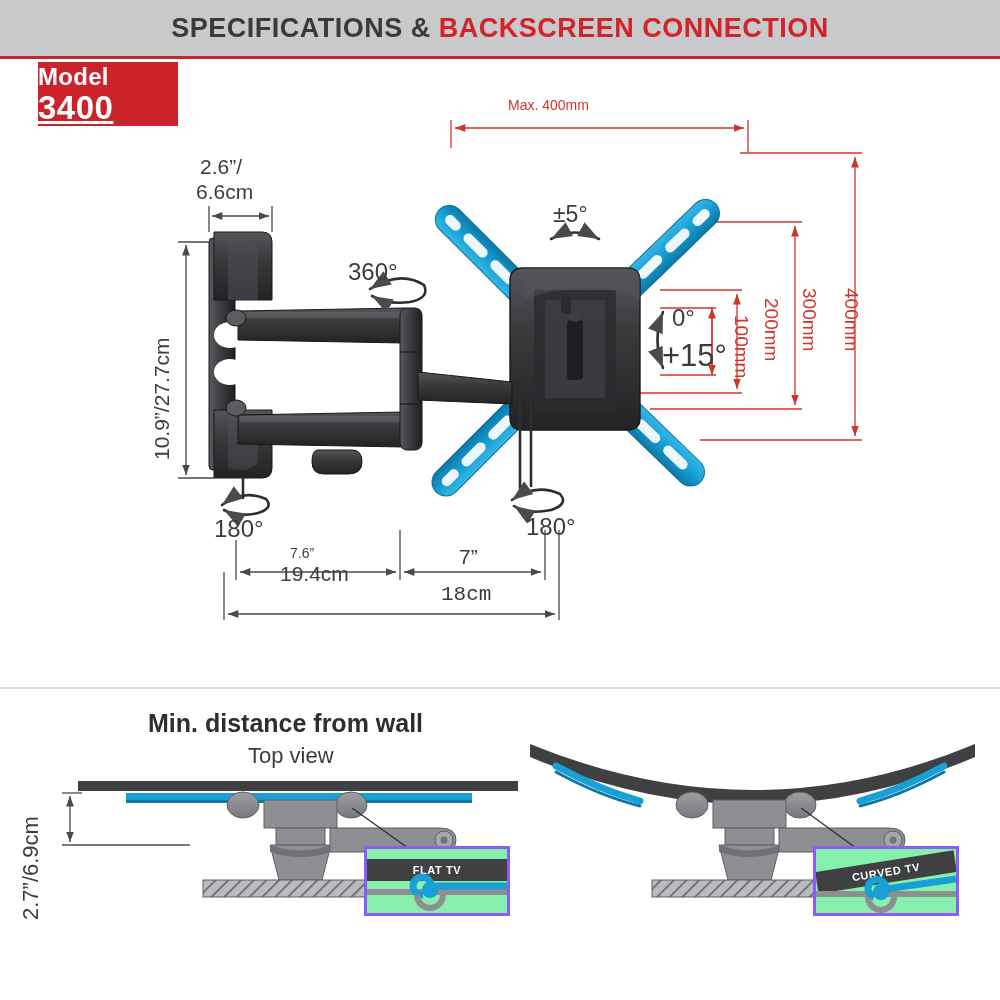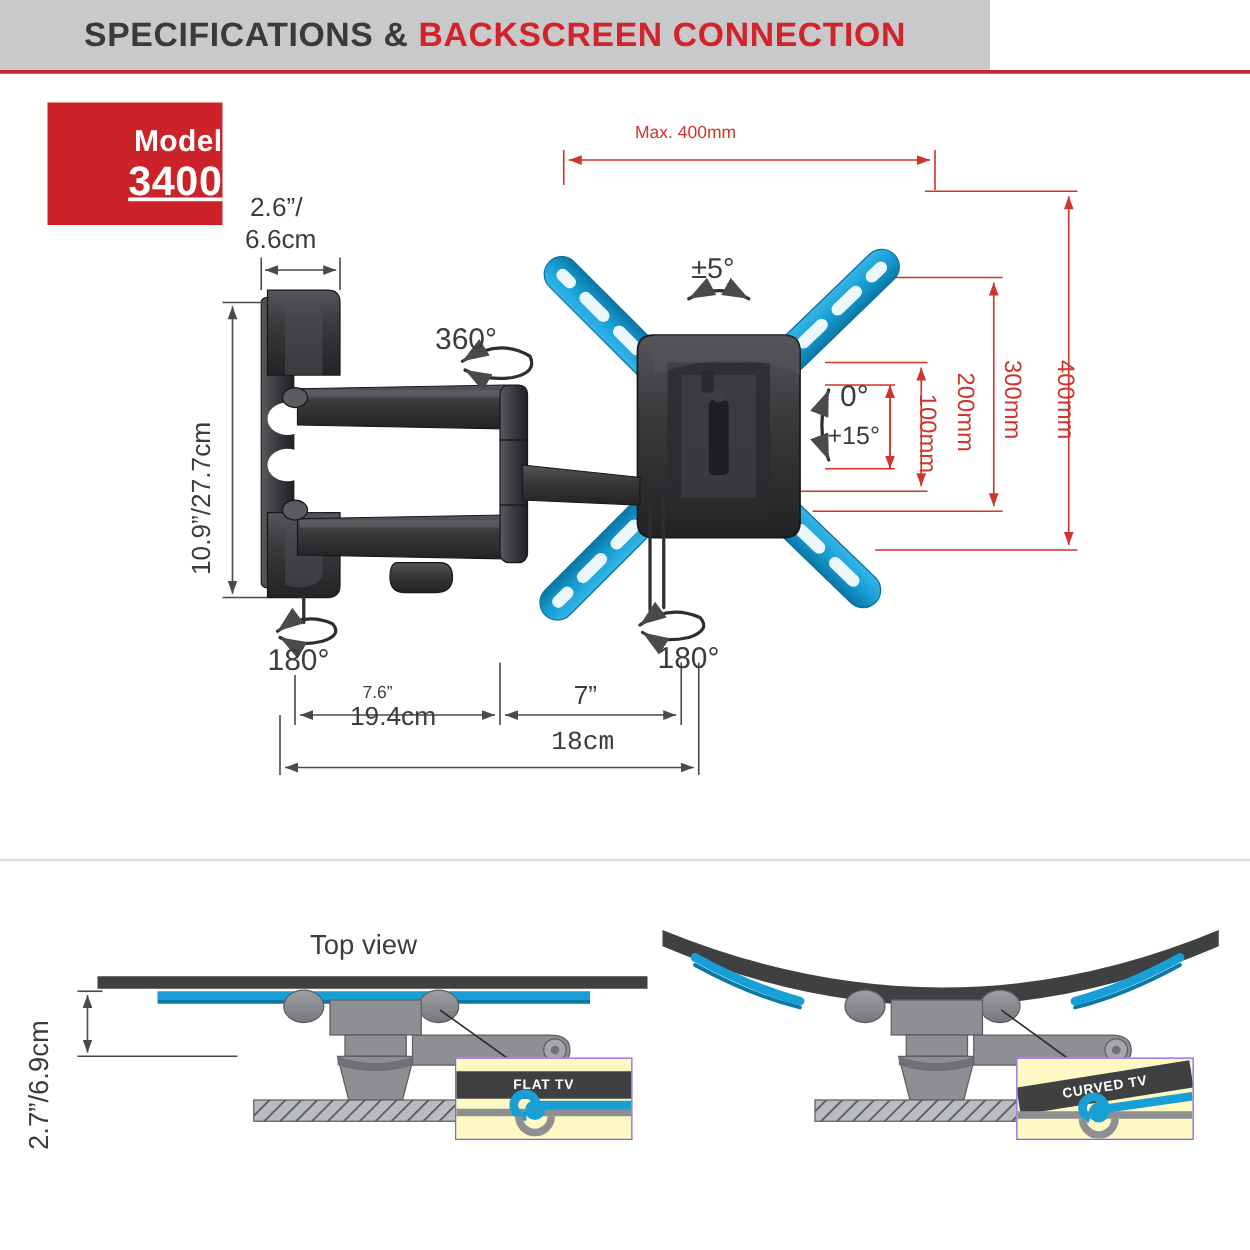--- a/index.html
+++ b/index.html
@@ -7,55 +7,54 @@
     width:1000px;height:1000px;
     background:#ffffff;
     font-family:"Liberation Sans", sans-serif;
     overflow:hidden;
     position:relative;
   }
   #stage{position:relative;width:1000px;height:1000px;}
 
   
   .header{
-    position:absolute;left:0;top:0;width:792px;height:56px;
+    position:absolute;left:0;top:0;width:1000px;height:56px;
     background:#c8c9cb;
     display:flex;align-items:center;justify-content:center;
   }
   .header-title{
     font-size:27px;font-weight:bold;letter-spacing:.5px;
     white-space:nowrap;
   }
   .hdr-dark{color:#3a3a3c;}
   .hdr-red{color:#d2232a;}
   .header-rule{
     position:absolute;left:0;top:56px;width:1000px;height:3px;background:#c4282e;
   }
 
   
   .badge{
-    position:absolute;left:38px;top:62px;width:140px;height:98px;
+    position:absolute;left:38px;top:62px;width:140px;height:64px;
     background:#cc2229;color:#fff;
-    display:flex;flex-direction:column;align-items:flex-end;justify-content:center;
+    display:flex;flex-direction:column;align-items:flex-start;justify-content:center;
     line-height:1.0;
-    margin-top:20px;
   }
   .badge-model{font-size:24px;font-weight:bold;letter-spacing:.3px;}
   .badge-num{font-size:33px;font-weight:bold;letter-spacing:.5px;margin-top:2px;text-decoration:underline;}
 
   
   .lbl{position:absolute;color:#3c3c3e;white-space:nowrap;}
   .lbl-red{position:absolute;color:#d0352c;white-space:nowrap;}
   .rot90{transform-origin:left top;transform:rotate(-90deg);}
   .rotp90{transform-origin:left top;transform:rotate(90deg);}
   svg{position:absolute;left:0;top:0;overflow:visible;}
 
   
   .callout{
-    position:absolute;background:#fef9c3;border:1px solid #8b5cf6;
+    position:absolute;background:#86efac;border:3px solid #8b5cf6;
     overflow:hidden;
   }
   .callout-band{
     position:absolute;left:0;width:100%;background:#3f4042;
     display:flex;align-items:center;justify-content:center;
   }
   .callout-band span{
     color:#ffffff;font-size:11px;font-weight:bold;letter-spacing:.6px;
   }
   .tilt-band{transform:rotate(-9deg);}
@@ -330,29 +329,30 @@
   <div class="lbl-red" style="left:508px;top:97px;font-size:14px;">Max. 400mm</div>
 
   <div class="lbl-red rotp90" style="left:752px;top:315px;font-size:19px;">100mm</div>
   <div class="lbl-red rotp90" style="left:782px;top:298px;font-size:19px;">200mm</div>
   <div class="lbl-red rotp90" style="left:820px;top:288px;font-size:19px;">300mm</div>
   <div class="lbl-red rotp90" style="left:862px;top:288px;font-size:19px;">400mm</div>
 
   <div class="lbl" style="left:553px;top:201px;font-size:23px;">±5°</div>
   <div class="lbl" style="left:348px;top:258px;font-size:24px;">360°</div>
   <div class="lbl" style="left:672px;top:304px;font-size:24px;">0°</div>
-  <div class="lbl" style="left:662px;top:338px;font-size:20px;">+15°</div>
+  <div class="lbl" style="left:662px;top:338px;font-size:31px;">+15°</div>
   <div class="lbl" style="left:214px;top:515px;font-size:24px;">180°</div>
   <div class="lbl" style="left:526px;top:513px;font-size:24px;">180°</div>
 
   <div class="lbl" style="left:290px;top:545px;font-size:14px;">7.6”</div>
   <div class="lbl" style="left:280px;top:562px;font-size:21px;">19.4cm</div>
   <div class="lbl" style="left:459px;top:545px;font-size:21px;">7”</div>
   <div class="lbl" style="left:441px;top:583px;font-size:21px;font-family:Liberation Mono, monospace;">18cm</div>
 
+  <div class="lbl" style="left:148px;top:709px;font-size:25px;font-weight:bold;color:#2e2e30;">Min. distance from wall</div>
   <div class="lbl" style="left:248px;top:743px;font-size:22px;">Top view</div>
   <div class="lbl rot90" style="left:18px;top:920px;font-size:22px;">2.7”/6.9cm</div>
 
   <div class="callout" style="left:364px;top:846px;width:140px;height:64px;">
     <div class="callout-band" style="top:10px;height:22px;">
       <span>FLAT TV</span>
     </div>
     <svg width="140" height="64" style="left:0;top:0;">
       <rect x="0" y="40" width="140" height="6" fill="#8d8f92"></rect>
       <path d="M140,37 L64,37 A9 9 0 1 0 56,46" stroke="#18a0d6" stroke-width="7" fill="none"></path>

